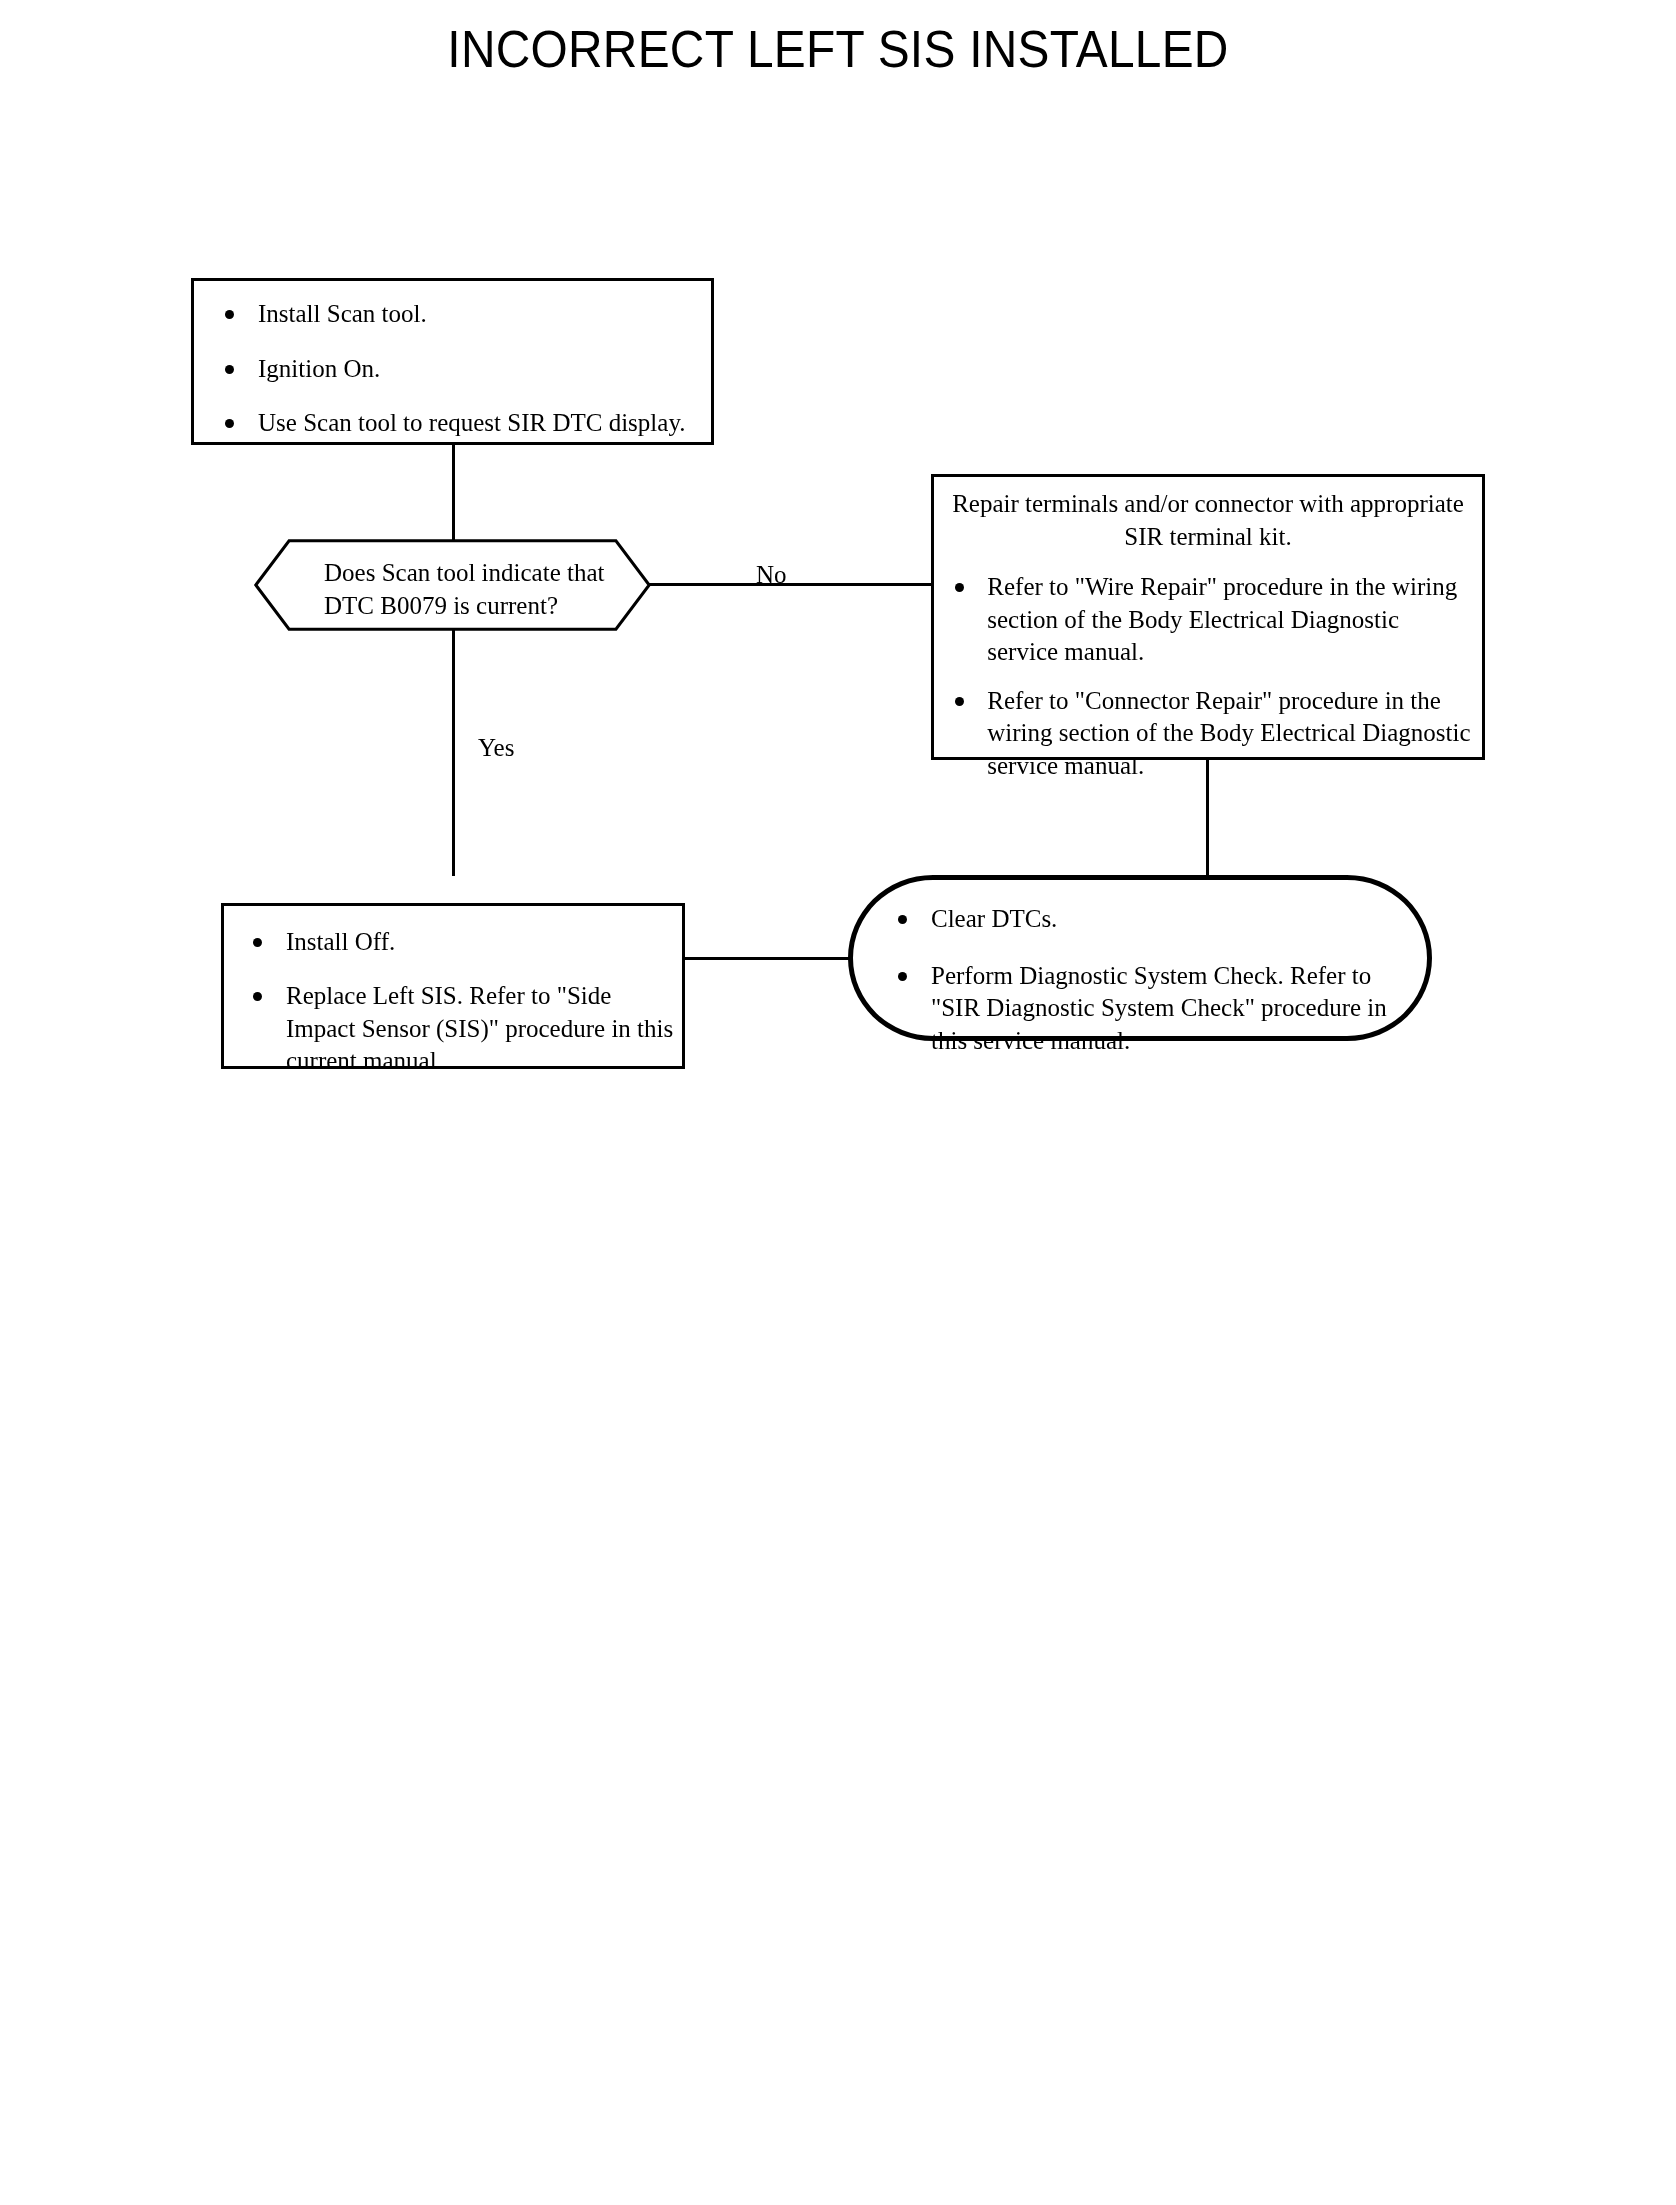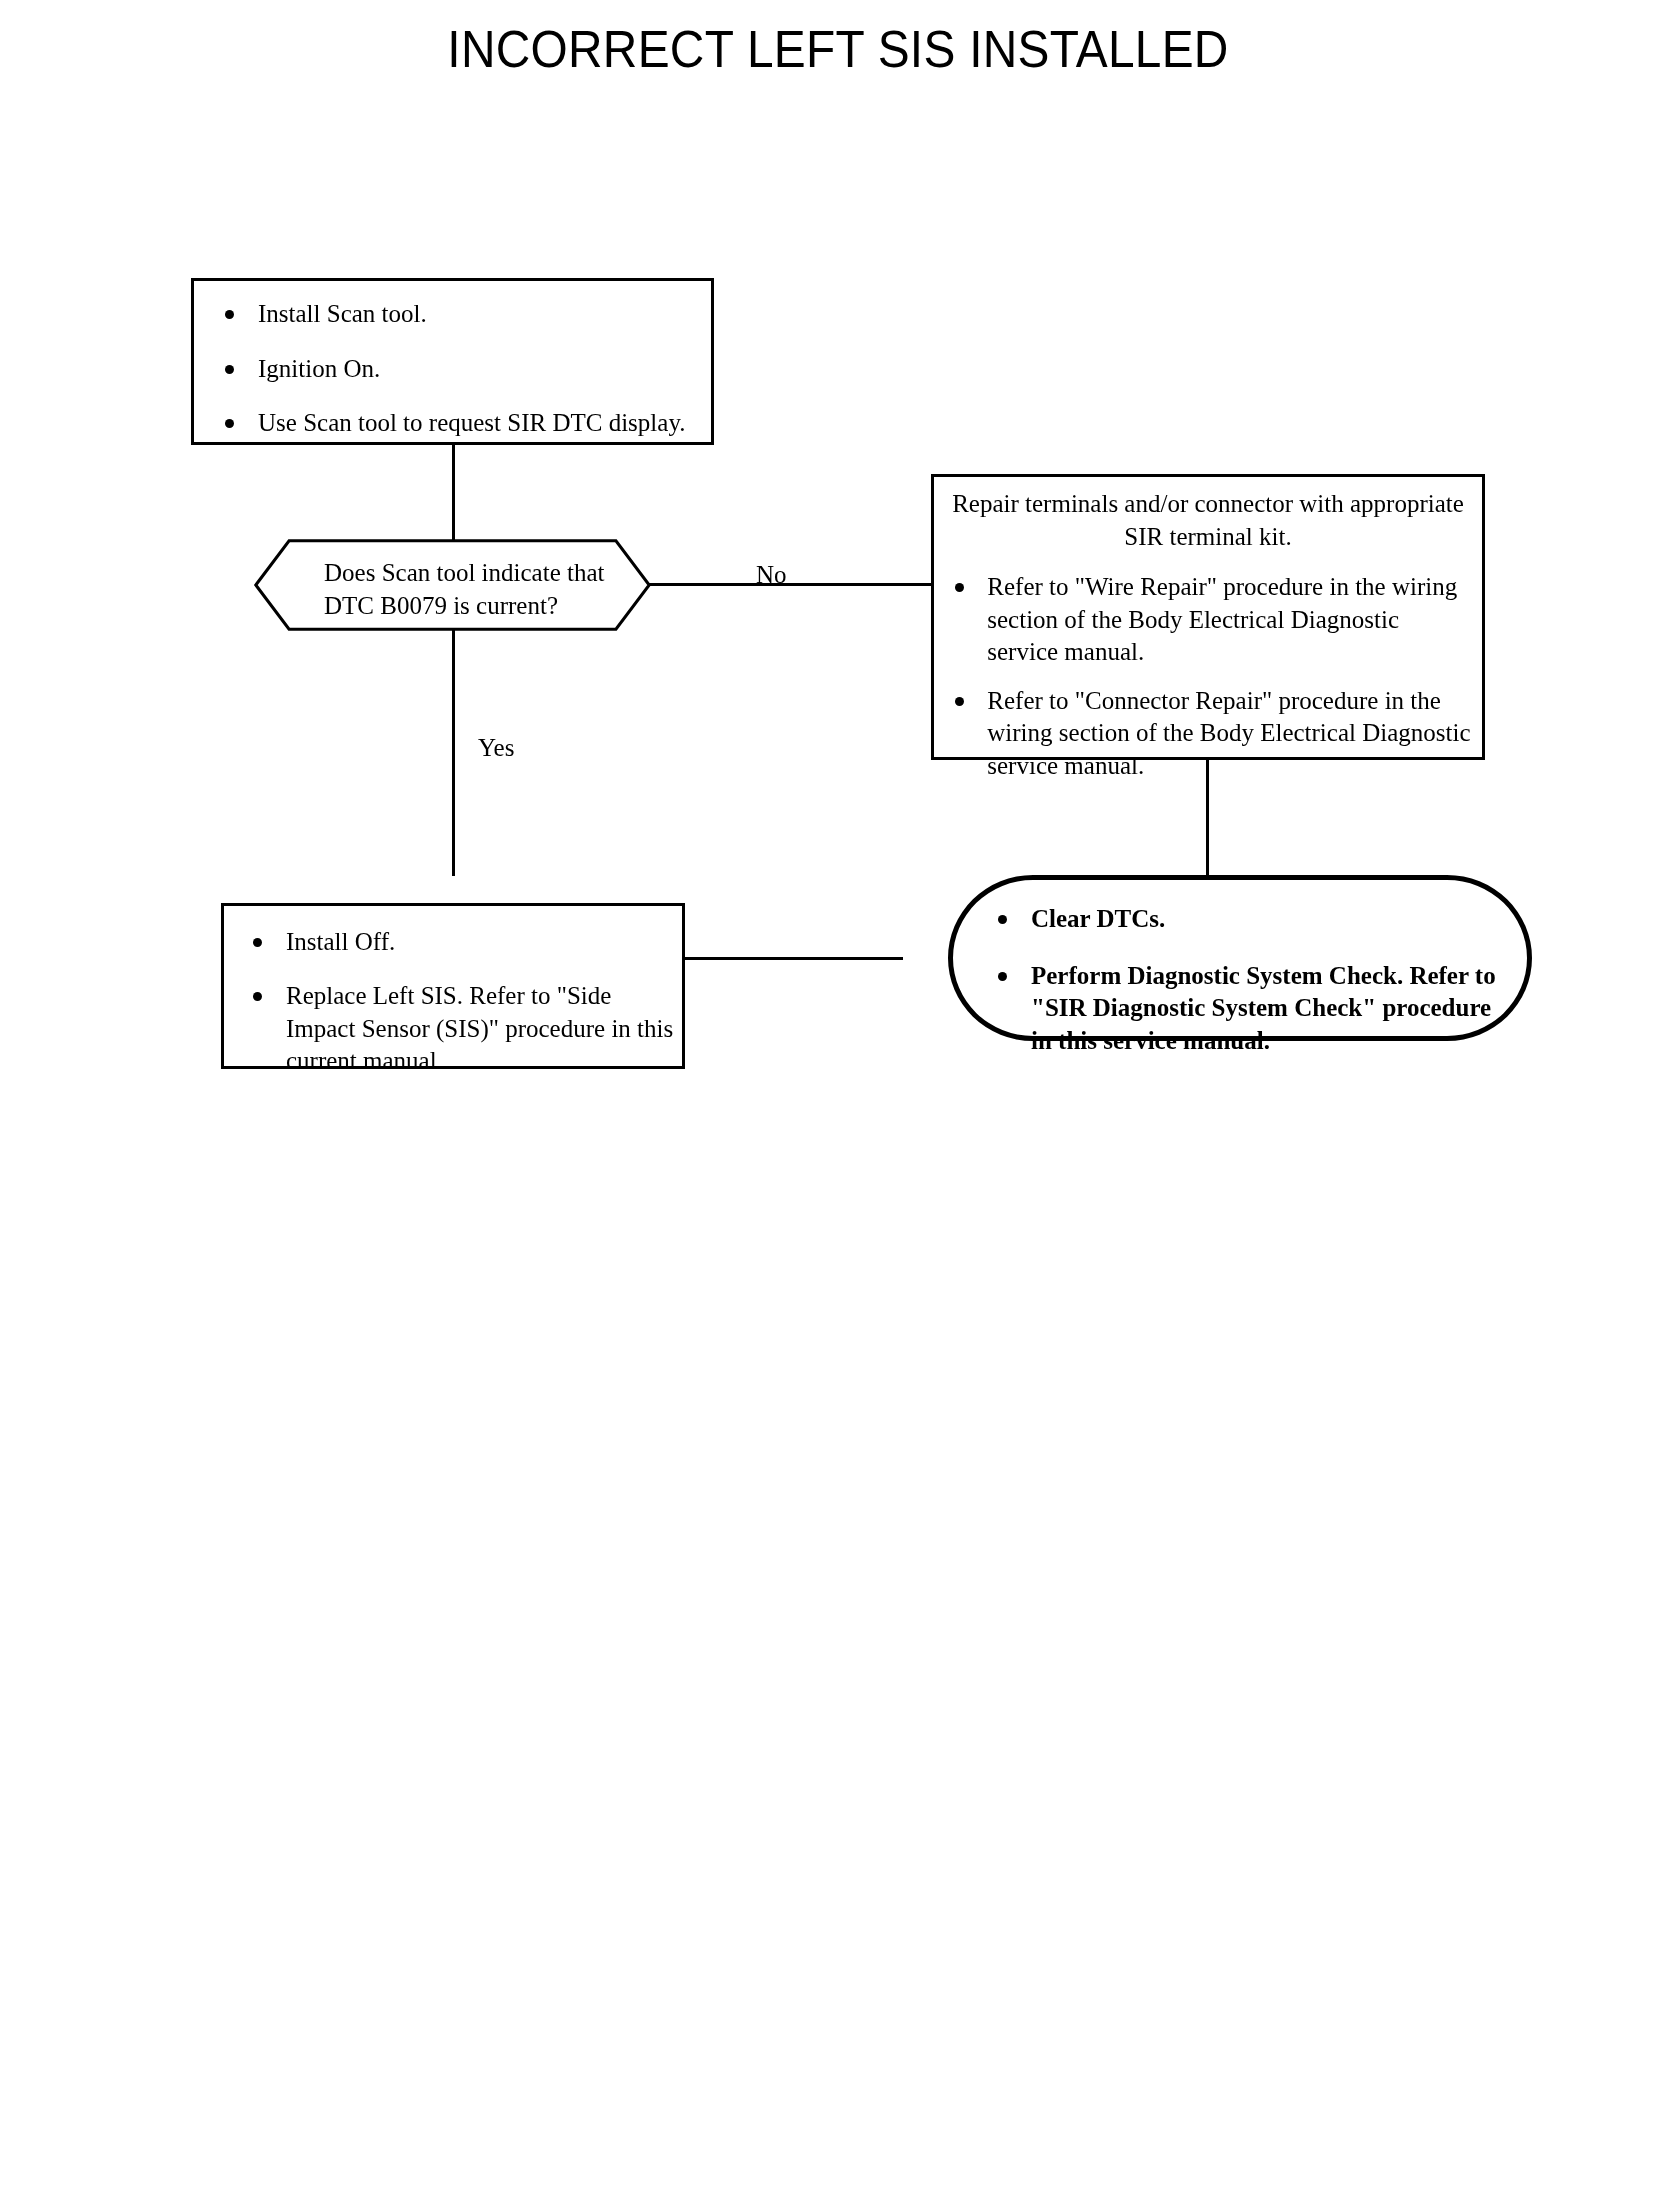--- a/index.html
+++ b/index.html
@@ -206,21 +206,21 @@
 
   <div id="node-replace" class="node node-rect" style="left:221px; top:875px; width:464px; height:166px;">
     <div class="body">
       <ul class="bullets">
         <li>Install Off.</li>
         <li>Replace Left SIS.  Refer to "Side Impact Sensor (SIS)" procedure in this current manual.</li>
       </ul>
     </div>
   </div>
 
-  <div id="node-clear" class="node node-round" style="left:948px; top:875px; width:584px; height:166px;font-weight:bold;">
+  <div id="node-clear" class="node node-round" style="left:848px; top:875px; width:584px; height:166px;">
     <div class="body">
       <ul class="bullets">
         <li>Clear DTCs.</li>
         <li>Perform Diagnostic System Check. Refer to "SIR Diagnostic System Check" procedure in this service manual.</li>
       </ul>
     </div>
   </div>
 
 </div>
 

